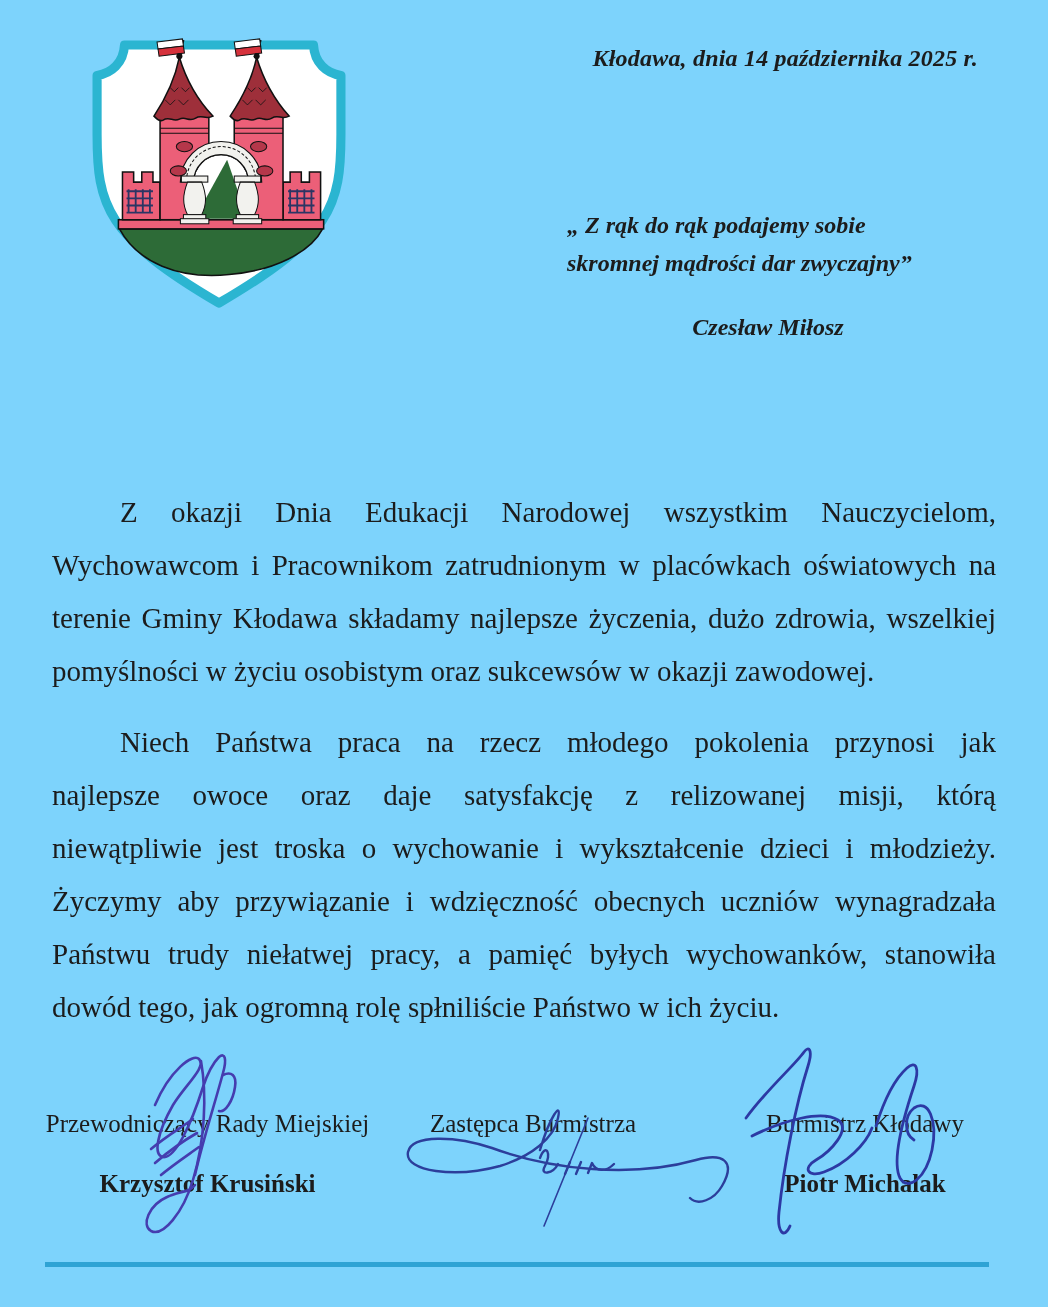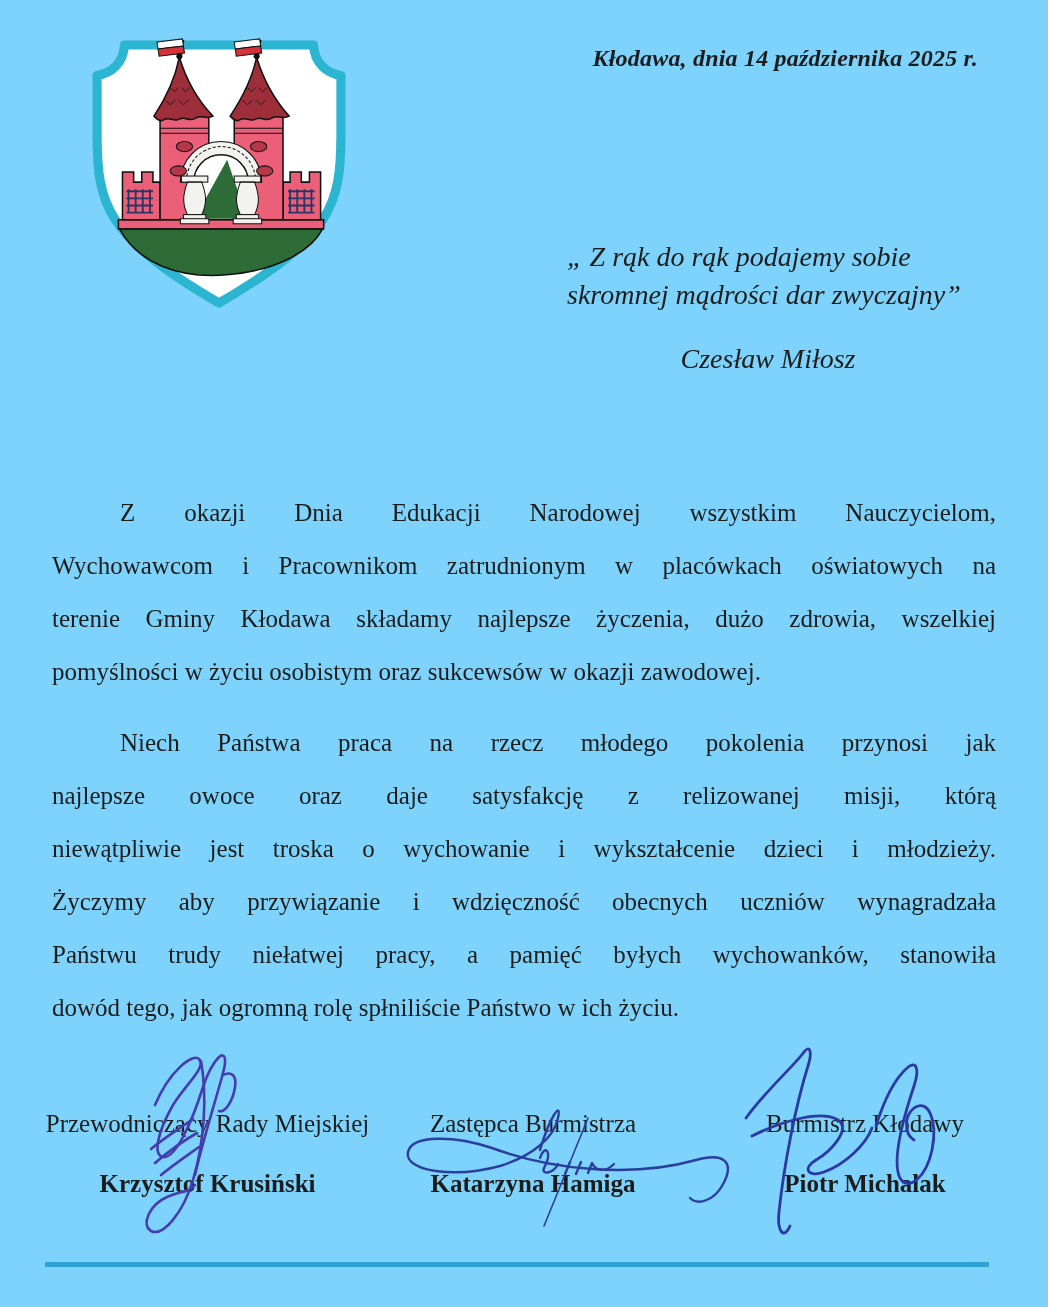--- a/index.html
+++ b/index.html
@@ -8,24 +8,24 @@
     position:relative; width:1048px; height:1307px; background:#7dd3fc;
     margin:0 auto; font-family:"Liberation Serif", serif; color:#1c1c1c; overflow:hidden;
   }
   .crest { position:absolute; left:92px; top:36px; width:254px; height:276px; }
   .date-line {
     position:absolute; top:45px; right:70px;
     font-size:24px; font-weight:bold; font-style:italic; letter-spacing:0.2px;
   }
   .quote-block {
     position:absolute; left:567px; top:206px; width:402px;
-    font-size:28px; font-weight:normal; font-style:italic; line-height:38px;margin-top:32px;
+    font-size:24px; font-weight:bold; font-style:italic; line-height:38px;
   }
   .quote-author { margin-top:26px; text-align:center; }
-  .body-text { position:absolute; left:52px; top:486px; width:944px; font-size:25px; }
+  .body-text { position:absolute; left:52px; top:486px; width:944px; font-size:29px; }
   .jline {
     height:53px; line-height:53px; text-align:justify;
     text-align-last:justify; text-justify:inter-word; white-space:nowrap;
   }
   .jline.last { text-align-last:left; }
   .jline.indent { text-indent:68px; }
   .para-2 { margin-top:18px; }
   .sig-block { position:absolute; top:1108px; font-size:25px; line-height:32px; text-align:center; z-index:2; }
   .sig-chairman { left:30px;  width:355px; }
   .sig-deputy   { left:378px; width:310px; }
@@ -110,21 +110,20 @@
       <div class="jline last">dowód tego, jak ogromną rolę spłniliście Państwo w ich życiu.</div>
     </div>
   </div>
 
   <div class="sig-block sig-chairman">
     <div>Przewodniczący Rady Miejskiej</div>
     <div class="sig-name">Krzysztof Krusiński</div>
   </div>
   <div class="sig-block sig-deputy">
     <div>Zastępca Burmistrza</div>
-    <div class="sig-name">Katarzyna Hamiga</div>
   </div>
   <div class="sig-block sig-mayor">
     <div>Burmistrz Kłodawy</div>
     <div class="sig-name">Piotr Michalak</div>
   </div>
 
   <svg class="ink ink-left" viewBox="0 0 150 195" aria-hidden="true">
     <g stroke="#453daf" stroke-width="2.6">
       <path d="M 40,60 C 55,25 78,8 84,14 C 92,22 70,40 58,60 C 42,88 38,110 48,112 C 60,114 76,80 88,42 C 92,30 98,18 104,12 C 110,7 112,14 108,28 C 100,58 88,95 80,130"></path>
       <path d="M 36,104 C 50,92 64,84 78,74 M 40,118 C 54,106 68,96 82,88 M 46,130 C 58,120 70,112 84,102"></path>

